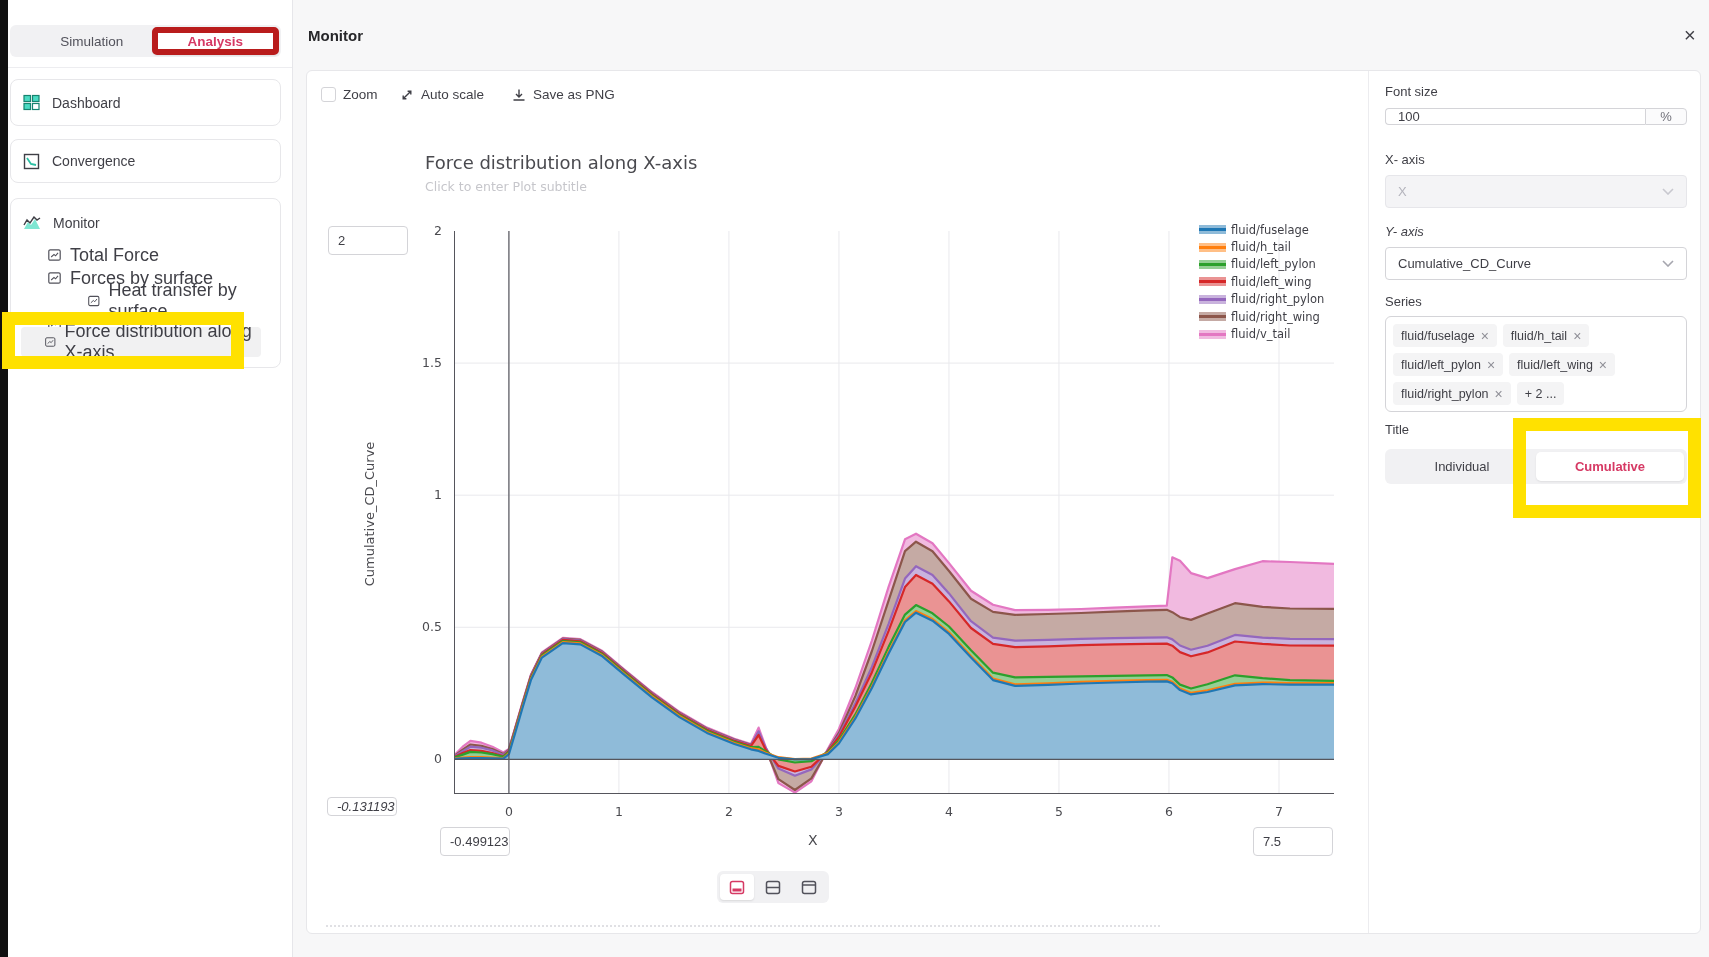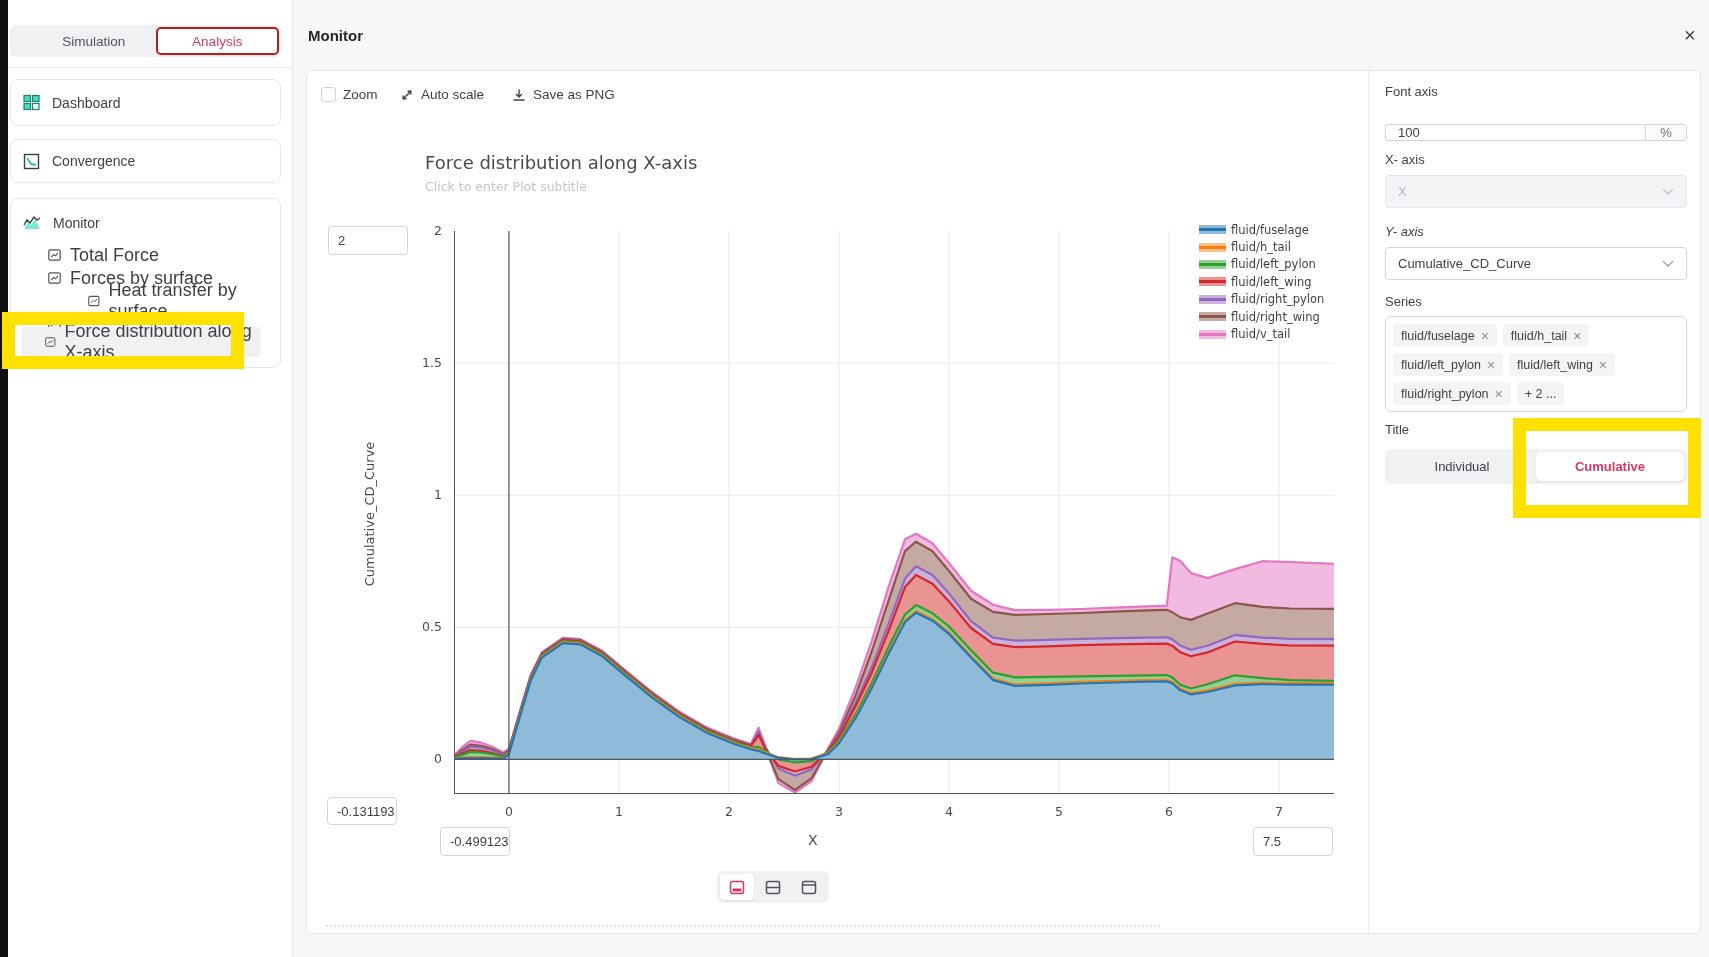--- a/index.html
+++ b/index.html
@@ -4,21 +4,21 @@
 <style>
   html,body{margin:0;padding:0;}
   .screen{position:relative;width:1709px;height:957px;background:#f7f7f8;overflow:hidden;
           font-family:"Liberation Sans",sans-serif;color:#3f3f46;}
   .abs{position:absolute;}
   
   .left-strip{left:0;top:0;width:8px;height:957px;background:#101010;}
   .sidebar{left:8px;top:0;width:284px;height:957px;background:#ffffff;border-right:1px solid #e6e6ea;}
   .tabbar{left:2px;top:25px;width:271px;height:32px;background:#f1f1f3;border-radius:6px;display:flex;}
   .tab{flex:1;display:flex;align-items:center;justify-content:center;font-size:13.5px;color:#52525b;cursor:pointer;margin-left:24px;}
-  .tab.active{background:#fff;border:2px solid #b91c1c;border-radius:5px;margin:2px;color:#d63964;font-weight:normal;box-shadow:0 1px 2px rgba(0,0,0,.07);}
+  .tab.active{background:#fff;border:6px solid #b91c1c;border-radius:5px;margin:2px;color:#d63964;font-weight:bold;box-shadow:0 1px 2px rgba(0,0,0,.07);}
   .side-divider{left:0;top:67px;width:284px;height:1px;background:#ededf0;}
   .card{background:#fff;border:1px solid #e7e7ea;border-radius:8px;box-sizing:border-box;}
   .side-row{display:flex;align-items:center;gap:12px;padding-left:12px;font-size:14px;color:#3f3f46;}
   .sub-row{display:flex;align-items:center;gap:9px;font-size:18px;color:#3f3f46;}
   .sel-row{background:#f1f1f2;border-radius:4px;}
   
   .main-title{font-size:15px;font-weight:bold;color:#27272a;}
   .close-x{font-size:20px;color:#3f3f46;line-height:16px;cursor:pointer;}
   .main-card{left:306px;top:70px;width:1395px;height:864px;background:#fff;border:1px solid #e7e7ea;border-radius:6px;box-sizing:border-box;}
   
@@ -35,21 +35,21 @@
   .legend-swatch{width:27px;height:9px;position:relative;}
   .legend-swatch .bar{position:absolute;left:0;top:3px;width:27px;height:3px;}
   .legend-name{font-size:11.5px;color:#3f3f46;font-family:"DejaVu Sans",sans-serif;}
   .dotted-sep{border-top:2px dotted #e0e0e4;}
   .viewgroup{background:#f1f1f3;border-radius:6px;display:flex;align-items:center;padding:3px;gap:2px;}
   .viewbtn{width:34px;height:26px;display:flex;align-items:center;justify-content:center;border-radius:4px;cursor:pointer;}
   .viewbtn.sel{background:#fff;box-shadow:0 1px 2px rgba(0,0,0,.1);}
   
   .panel-divider{left:1368px;top:71px;width:1px;height:862px;background:#ececef;}
   .p-label{font-size:13px;color:#3f3f46;}
-  .p-input{display:flex;align-items:flex-end;}
+  .p-input{display:flex;align-items:flex-start;}
   .p-input input{flex:1;border:1px solid #d4d4d8;border-right:none;border-radius:4px 0 0 4px;font-size:13px;color:#3f3f46;padding:0 12px;outline:none;font-family:"Liberation Sans",sans-serif;}
   .p-addon{width:42px;border:1px solid #d4d4d8;border-radius:0 4px 4px 0;background:#fbfbfc;display:flex;align-items:center;justify-content:center;font-size:13px;color:#71717a;box-sizing:border-box;}
   .select{border:1px solid #d4d4d8;border-radius:4px;background:#fff;display:flex;align-items:center;justify-content:space-between;padding:0 12px;font-size:13px;color:#3f3f46;cursor:pointer;box-sizing:border-box;}
   .select.disabled{background:#f4f4f6;border-color:#e6e6ea;color:#b4b4bc;cursor:default;}
   .chipbox{border:1px solid #d4d4d8;border-radius:6px;padding:7px;display:flex;flex-wrap:wrap;gap:6px;box-sizing:border-box;align-content:flex-start;}
   .chip{background:#f4f4f5;border-radius:4px;padding:3px 8px;font-size:12.5px;color:#3f3f46;display:flex;align-items:center;gap:6px;height:17px;}
   .chip .x{color:#8e8e96;font-size:14px;cursor:pointer;line-height:12px;}
   .toggle{background:#f1f1f3;border-radius:6px;display:flex;padding:3px;box-sizing:border-box;}
   .toggle .opt{flex:1;display:flex;align-items:center;justify-content:center;font-size:13px;color:#3f3f46;border-radius:5px;cursor:pointer;}
   .toggle .opt.active{background:#fff;color:#d63964;font-weight:bold;box-shadow:0 1px 2px rgba(0,0,0,.08);}
@@ -160,21 +160,21 @@
     </svg>
     <span>Save as PNG</span>
   </div>
 
   <div class="abs chart-font chart-title" style="left:425px;top:152px;">Force distribution along X-axis</div>
   <div class="abs chart-font chart-sub" style="left:425px;top:179px;">Click to enter Plot subtitle</div>
 
   <div class="abs num-input" style="left:328px;top:226px;width:80px;height:29px;">
       <span>2</span>
     </div>
-  <div class="abs num-input" style="left:327px;top:797px;width:70px;height:28px;">
+  <div class="abs num-input" style="left:327px;top:797px;width:70px;height:19px;font-style:italic;">
       <span>-0.131193</span>
     </div>
   <div class="abs num-input" style="left:440px;top:827px;width:70px;height:29px;">
       <span>-0.499123</span>
     </div>
   <div class="abs num-input" style="left:1253px;top:827px;width:80px;height:29px;">
       <span>7.5</span>
     </div>
 
   <div class="abs chart-font" style="left:369px;top:514px;transform:translate(-50%,-50%) rotate(-90deg);white-space:nowrap;font-size:13px;color:#4a4a4f;">Cumulative_CD_Curve</div>
@@ -293,21 +293,21 @@
     <div class="viewbtn">
       <svg width="16" height="15" viewBox="0 0 16 15">
         <rect x="1.5" y="1.5" width="13" height="12" rx="2" fill="none" stroke="#52525b" stroke-width="1.5"></rect>
         <line x1="1.5" y1="5" x2="14.5" y2="5" stroke="#52525b" stroke-width="1.5"></line>
       </svg>
     </div>
   </div>
 
   <div class="abs panel-divider"></div>
 
-  <div class="abs p-label" style="left:1385px;top:84px;">Font axis</div>
+  <div class="abs p-label" style="left:1385px;top:84px;">Font size</div>
   <div class="abs p-input" style="left:1385px;top:108px;width:302px;height:33px;">
     <input value="100" style="">
     <div class="p-addon">%</div>
   </div>
 
   <div class="abs p-label" style="left:1385px;top:152px;">X- axis</div>
   <div class="abs select disabled" style="left:1385px;top:175px;width:302px;height:33px;">
     <span>X</span>
     <svg width="12" height="7" viewBox="0 0 12 7">
         <polyline points="1,1 6,6 11,1" fill="none" stroke="#c8c8cf" stroke-width="1.6"></polyline>

